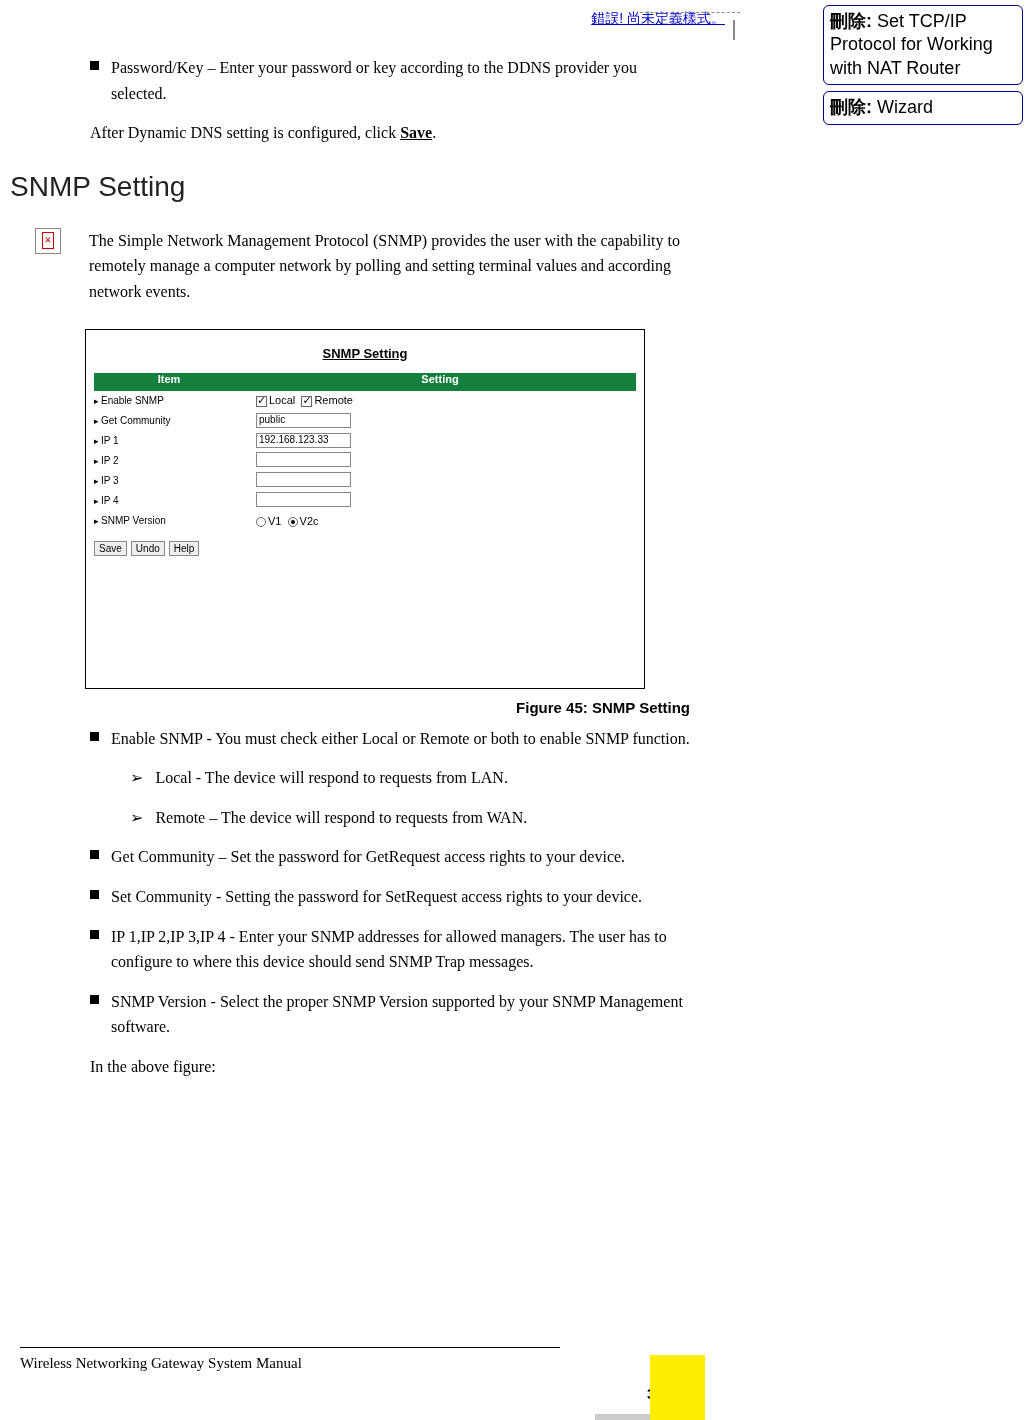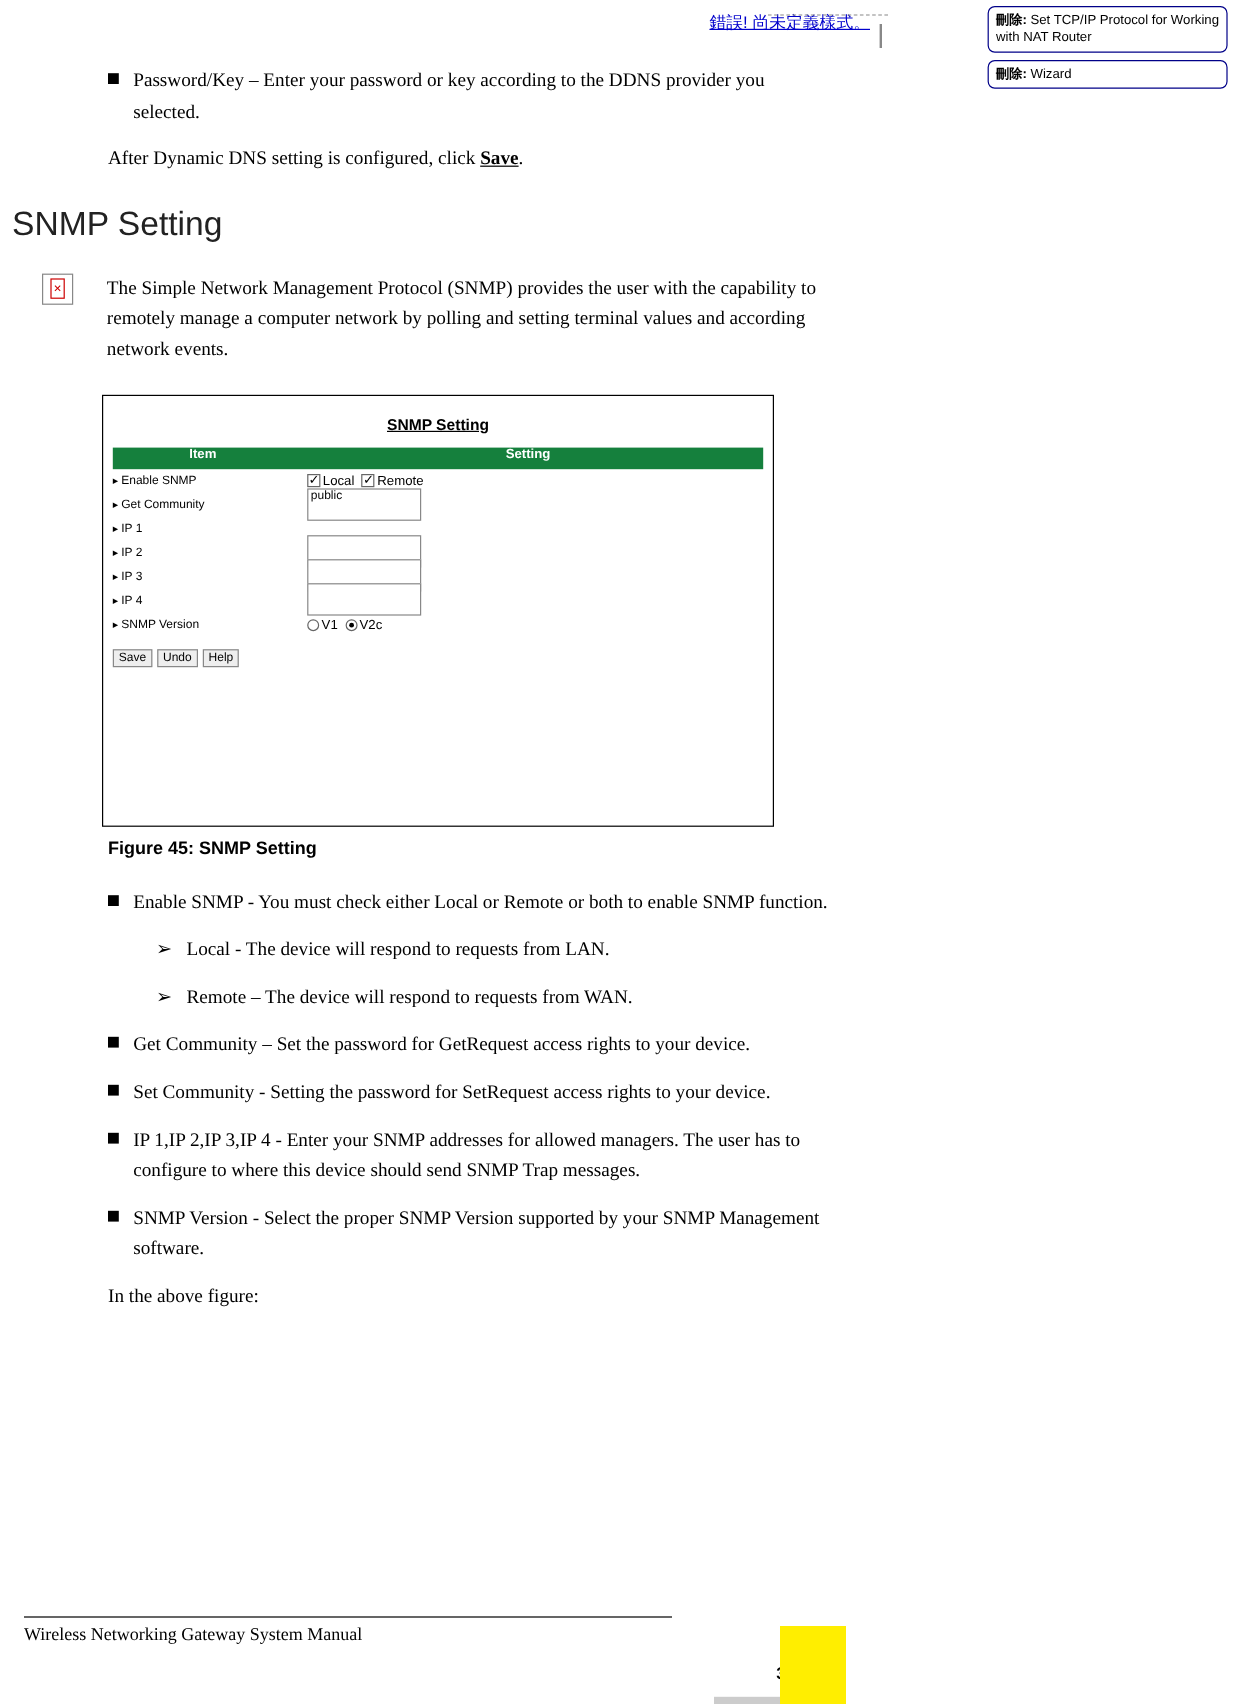--- a/index.html
+++ b/index.html
@@ -42,21 +42,21 @@
     top: 5px;
     right: 12px;
     width: 200px;
   }
   .annotation-box {
     border: 1.5px solid #000088;
     border-radius: 6px;
     padding: 4px 6px;
     margin-bottom: 6px;
     font-family: Arial, sans-serif;
-    font-size: 11px;
+    font-size: 18px;
     line-height: 1.3;
   }
   .annotation-box .label { font-weight: bold; }
   .content {
     position: absolute;
     top: 55px;
     left: 90px;
     width: 600px;
   }
   .bullet-item {
@@ -99,33 +99,33 @@
     padding: 8px;
   }
   .figure .ftitle { text-align:center; font-weight:bold; text-decoration: underline; font-size: 13px; margin: 8px 0 12px 0; }
   .figure .thead { display:flex; background:#15803d; color:#fff; height:18px; align-items:flex-start; font-weight:bold; font-size:11px; }
   .figure .thead .c1 { width:150px; text-align:center; }
   .figure .thead .c2 { flex:1; text-align:center; }
   .figure .frow { display:flex; align-items:center; height:20px; }
   .figure .frow .lbl { width:150px; font-size:10px; }
   .figure .frow .lbl::before { content:"▸ "; font-size:9px; }
   .figure .frow .val { flex:1;padding-left:12px; }
-  .figure .finput { border:1px solid #888; height:27px; width:95px; padding:0 2px; font-size:10px; background:#fff; display:inline-block; }
+  .figure .finput { border:1px solid #888; height:15px; width:95px; padding:0 2px; font-size:10px; background:#fff; display:inline-block; }
   .figure .cb { display:inline-block; width:11px; height:11px; border:1px solid #666; position:relative; margin-right:2px; vertical-align:middle; }
   .figure .cb.checked::after{ content:"✓"; position:absolute; top:-3px; left:0; font-size:11px; }
   .figure .rb { display:inline-block; width:10px; height:10px; border:1px solid #666; border-radius:50%; position:relative; margin-right:2px; vertical-align:middle; }
   .figure .rb.sel::after{ content:""; position:absolute; top:2px; left:2px; width:4px; height:4px; background:#000; border-radius:50%; }
   .figure .btns { margin-top:10px; }
   .figure .btn { display:inline-block; border:1px solid #888; background:#eee; padding:1px 4px; font-size:10px; margin-right:1px; }
   .figure-caption {
-    text-align:left;
+    text-align:right;
     font-family: Arial, sans-serif;
     font-weight: bold;
     font-size: 15px;
-    margin: 6px 0 24px 0;
+    margin: 6px 0 10px 0;
   }
   .sub-bullet {
     display:flex;
     margin-left: 40px;
     margin-bottom: 14px;
     line-height:1.6;
   }
   .sub-bullet .arr { margin-right: 12px; }
   .footer-line {
     position: absolute;
@@ -206,20 +206,21 @@
         <span class="cb checked"></span><span>Local</span>
         &nbsp;<span class="cb checked"></span><span>Remote</span>
       </div>
     </div>
     <div class="frow">
       <div class="lbl">Get Community</div>
       <div class="val"><span class="finput">public</span></div>
     </div>
     <div class="frow">
       <div class="lbl">IP 1</div>
+      <div class="val"><span class="finput">192.168.123.33</span></div>
     </div>
     <div class="frow">
       <div class="lbl">IP 2</div>
       <div class="val"><span class="finput"></span></div>
     </div>
     <div class="frow">
       <div class="lbl">IP 3</div>
       <div class="val"><span class="finput"></span></div>
     </div>
     <div class="frow">

